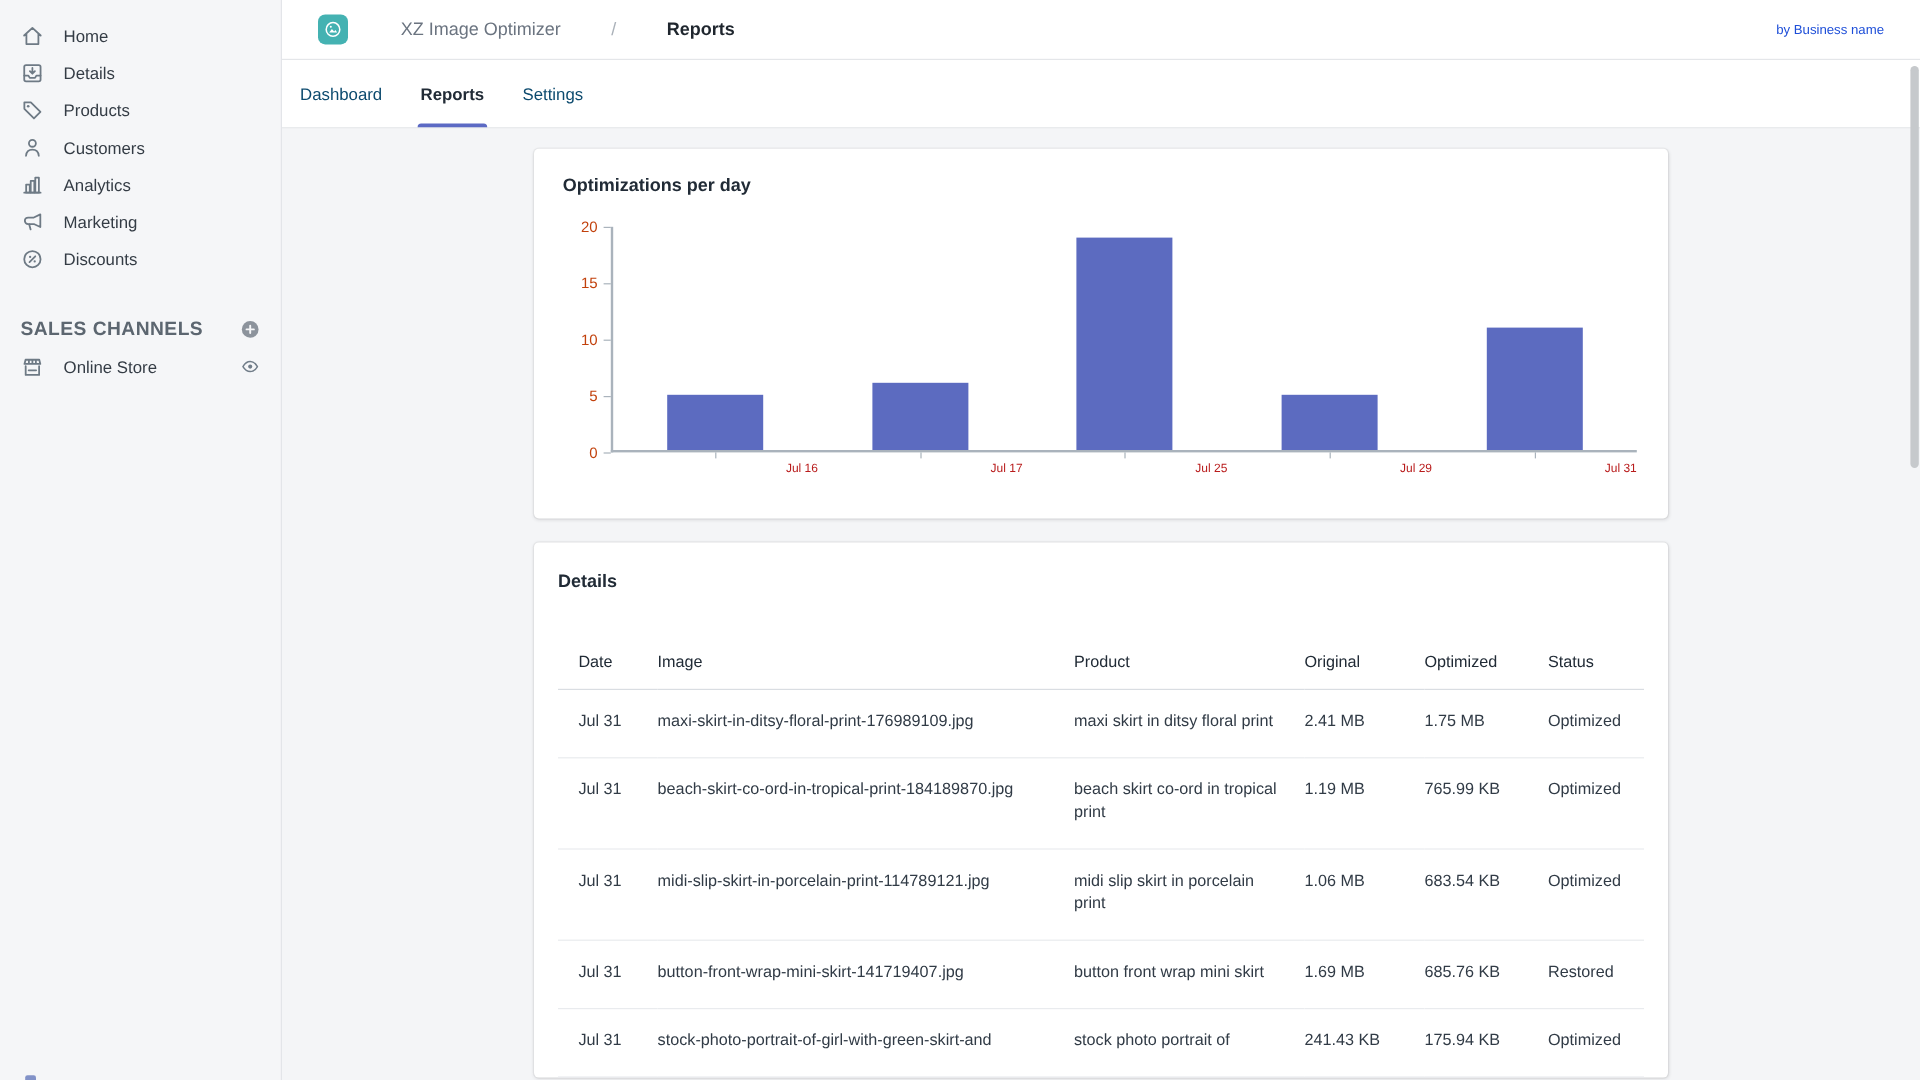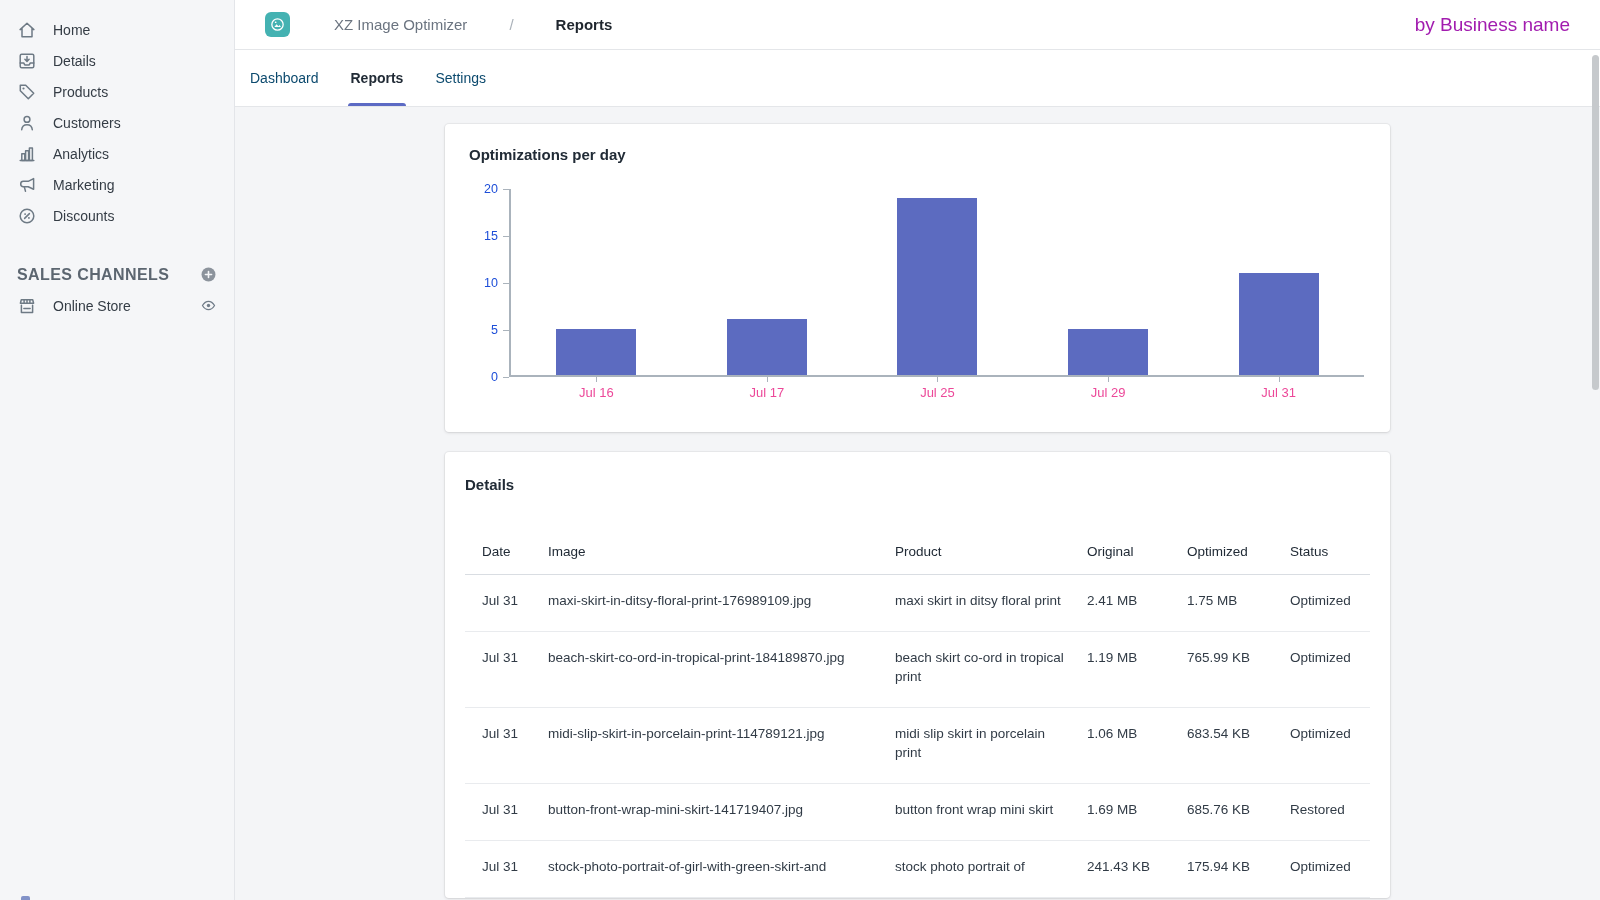--- a/index.html
+++ b/index.html
@@ -40,21 +40,21 @@
     height:50px; background:#fff; border-bottom:1px solid #e4e6e9;
     display:flex; align-items:center; padding:0 30px;gap:35px;
   }
   .app-icon {
     width:25px; height:25px; border-radius:6px; background:#44b2b2;
     display:flex; align-items:center; justify-content:center; margin-right:9px; flex:0 0 25px;
   }
   .crumb-app { font-size:15px; color:#6b7480; cursor:pointer; }
   .crumb-sep { font-size:15px; color:#aab1b9; margin:0 7px; }
   .crumb-page { font-size:15px; color:#1f262e; font-weight:bold; }
-  .byline { margin-left:auto; font-size:19px; color:#a21caf; }
+  .byline { margin-left:auto; font-size:11px; color:#1d4ed8; }
 
   .tabsbar {
     height:57px; background:#fff; border-bottom:1px solid #e4e6e9;
     display:flex; align-items:stretch; padding:0 15px;
   }
   .tab { display:flex; align-items:center; margin-right:32px; font-size:14px; color:#0c4a6e; position:relative; cursor:pointer; }
   .tab.active { color:#212b36; font-weight:bold; }
   .tab.active::after { content:""; position:absolute; left:-3px; right:-3px; bottom:0; height:3px; background:#5c6ac4; border-radius:3px 3px 0 0; }
 
   .content { padding-top:17px; }
@@ -62,27 +62,27 @@
     width:945px; margin:0 auto; background:#fff; border-radius:4px;
     box-shadow:0 0 0 1px rgba(63,63,68,.05), 0 1px 3px rgba(63,63,68,.15);
   }
   .card-title { font-size:15px; font-weight:bold; color:#212b36; }
 
   
   .chart-card { height:308px; padding:22px 26px 0 24px; margin-bottom:20px; }
   .chart-wrap { margin-top:26px; }
   .chart-row { display:flex; }
   .y-axis { position:relative; width:40px; height:188px; flex:0 0 40px; }
-  .y-tick-label { position:absolute; right:11px; transform:translateY(50%); font-size:12.5px; color:#1d4ed8; line-height:1; }
+  .y-tick-label { position:absolute; right:11px; transform:translateY(50%); font-size:12.5px; color:#c2410c; line-height:1; }
   .y-tick-mark { position:absolute; right:0; width:6px; height:1px; background:#aab3bc; }
   .plot { flex:1; height:188px; border-left:2px solid #aab3bc; border-bottom:2px solid #aab3bc; display:flex; align-items:flex-end; }
   .slot { flex:1; display:flex; align-items:flex-end; justify-content:center; height:100%; }
   .bar { width:80px; background:#5c6bc0; }
   .x-labels { display:flex; margin-left:42px; }
-  .x-label { flex:1; text-align:center; position:relative; padding-top:8px; font-size:13px; color:#ec4899; }
+  .x-label { flex:1; text-align:right; position:relative; padding-top:8px; font-size:10px; color:#b91c1c; }
   .x-label::before { content:""; position:absolute; top:0; left:50%; width:1px; height:5px; background:#aab3bc; }
 
   
   .details-card { padding:24px 20px 0; }
   table { width:100%; border-collapse:collapse; table-layout:fixed; margin-top:38px; }
   th {
     text-align:left; font-weight:normal; font-size:13.5px; color:#212b36;
     padding:13px 14px 15px 0; border-bottom:1px solid #d9dde2;
   }
   td {

